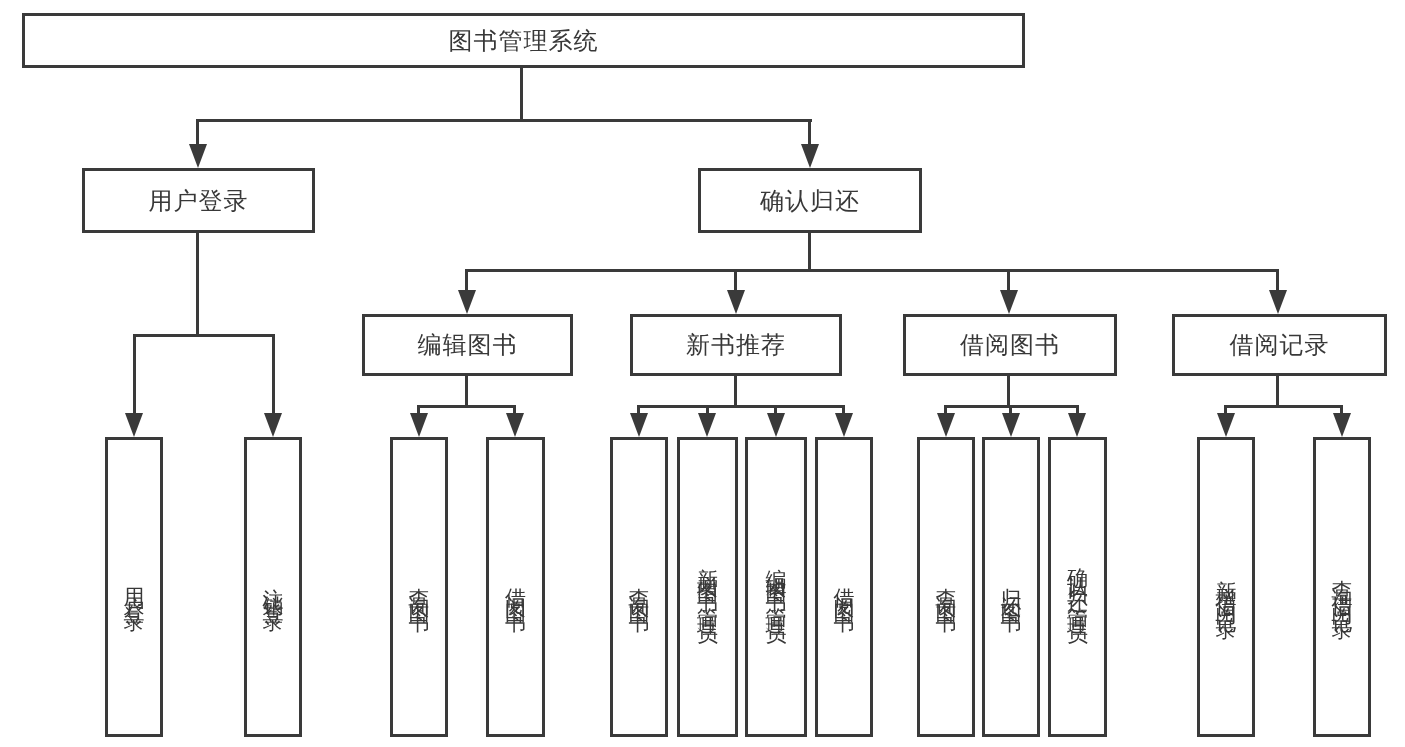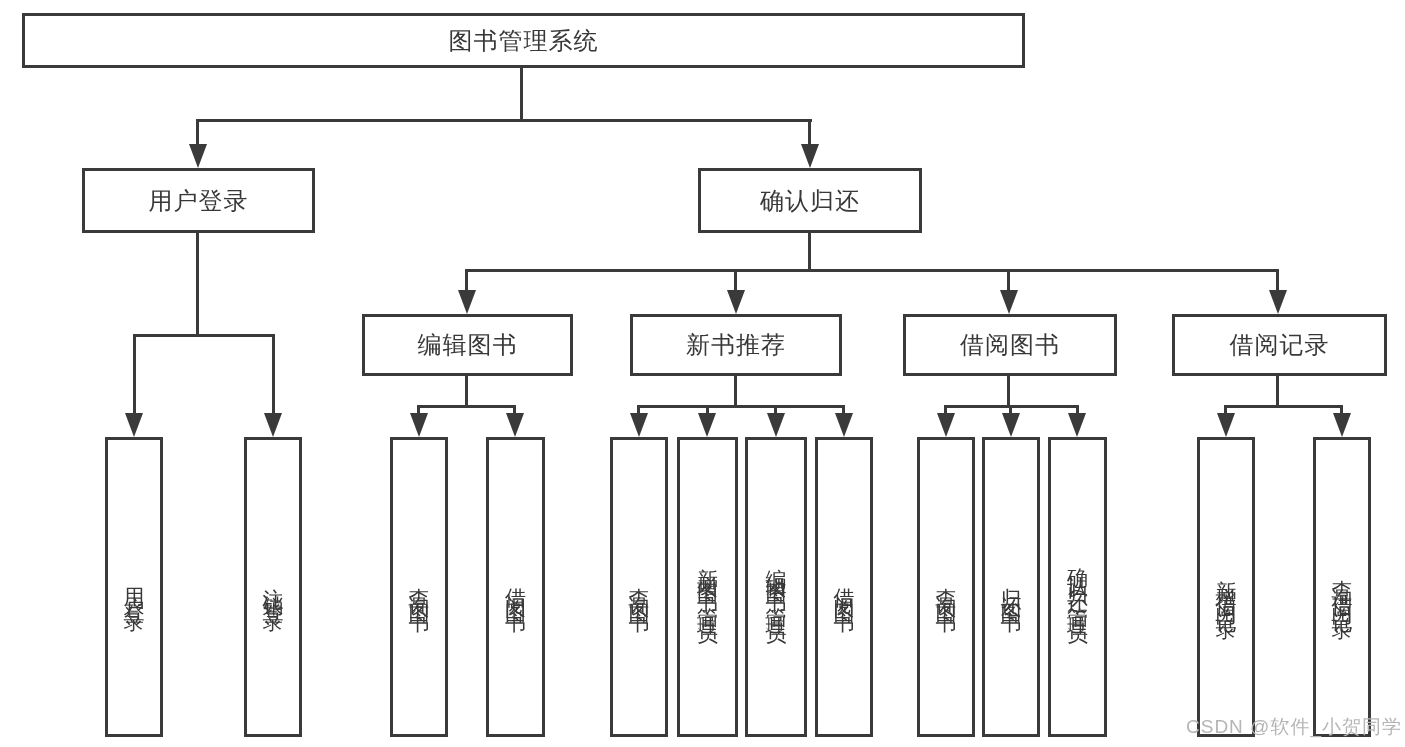--- a/index.html
+++ b/index.html
@@ -192,15 +192,14 @@
     <span class="leaf-label">确认归还（管理员）</span>
   </div>
 
   <div class="box" style="left:1197px; top:437px; width:58px; height:300px;">
     <span class="leaf-label">新增借阅记录</span>
   </div>
   <div class="box" style="left:1313px; top:437px; width:58px; height:300px;">
     <span class="leaf-label">查询借阅记录</span>
   </div>
 
-  <div class="watermark">CSDN @软件_小贺同学</div>
 
 </div>
 
 </body></html>

